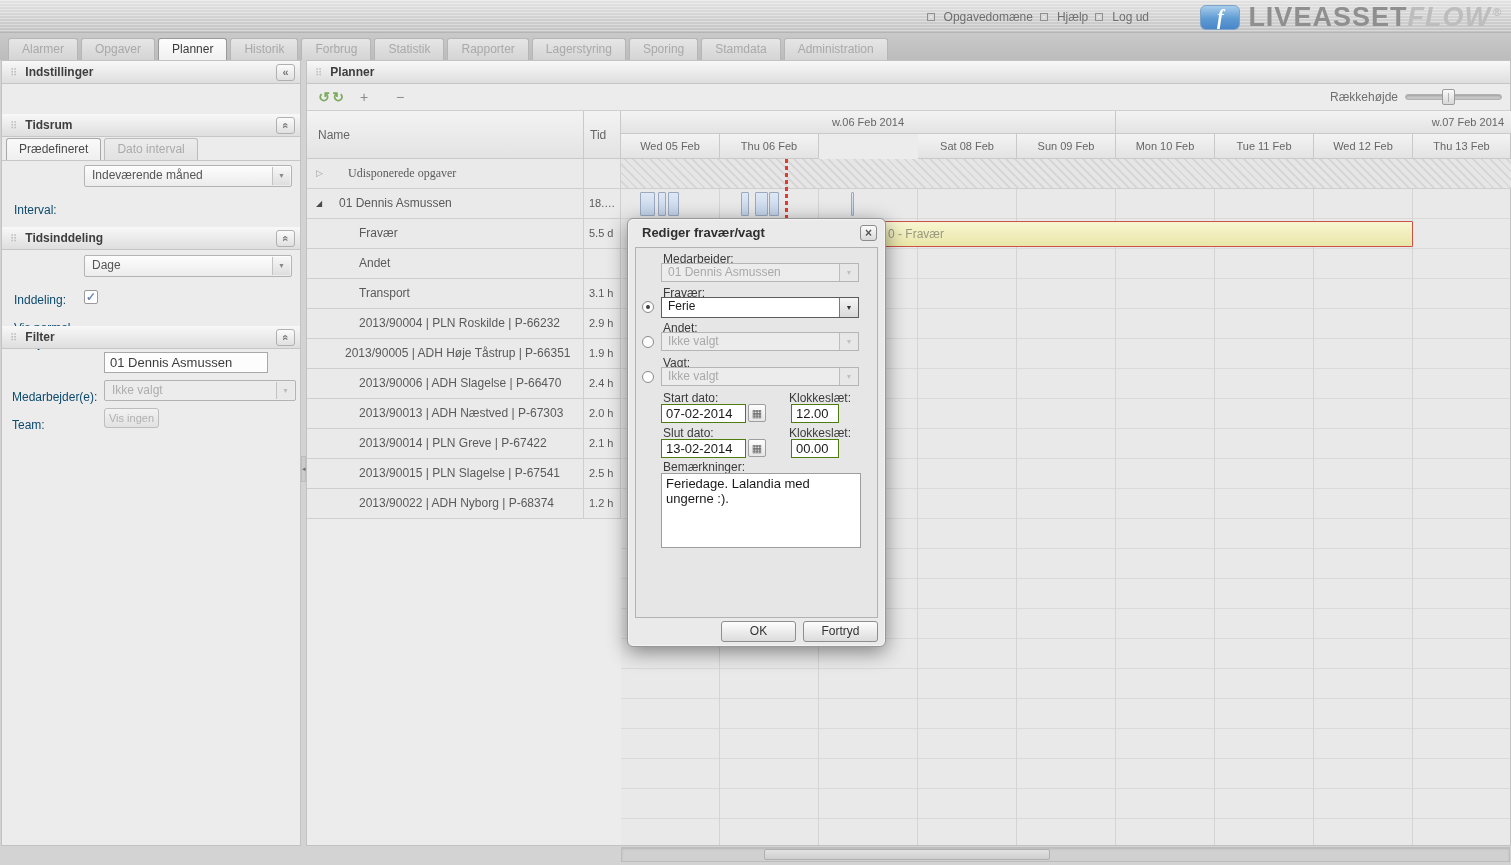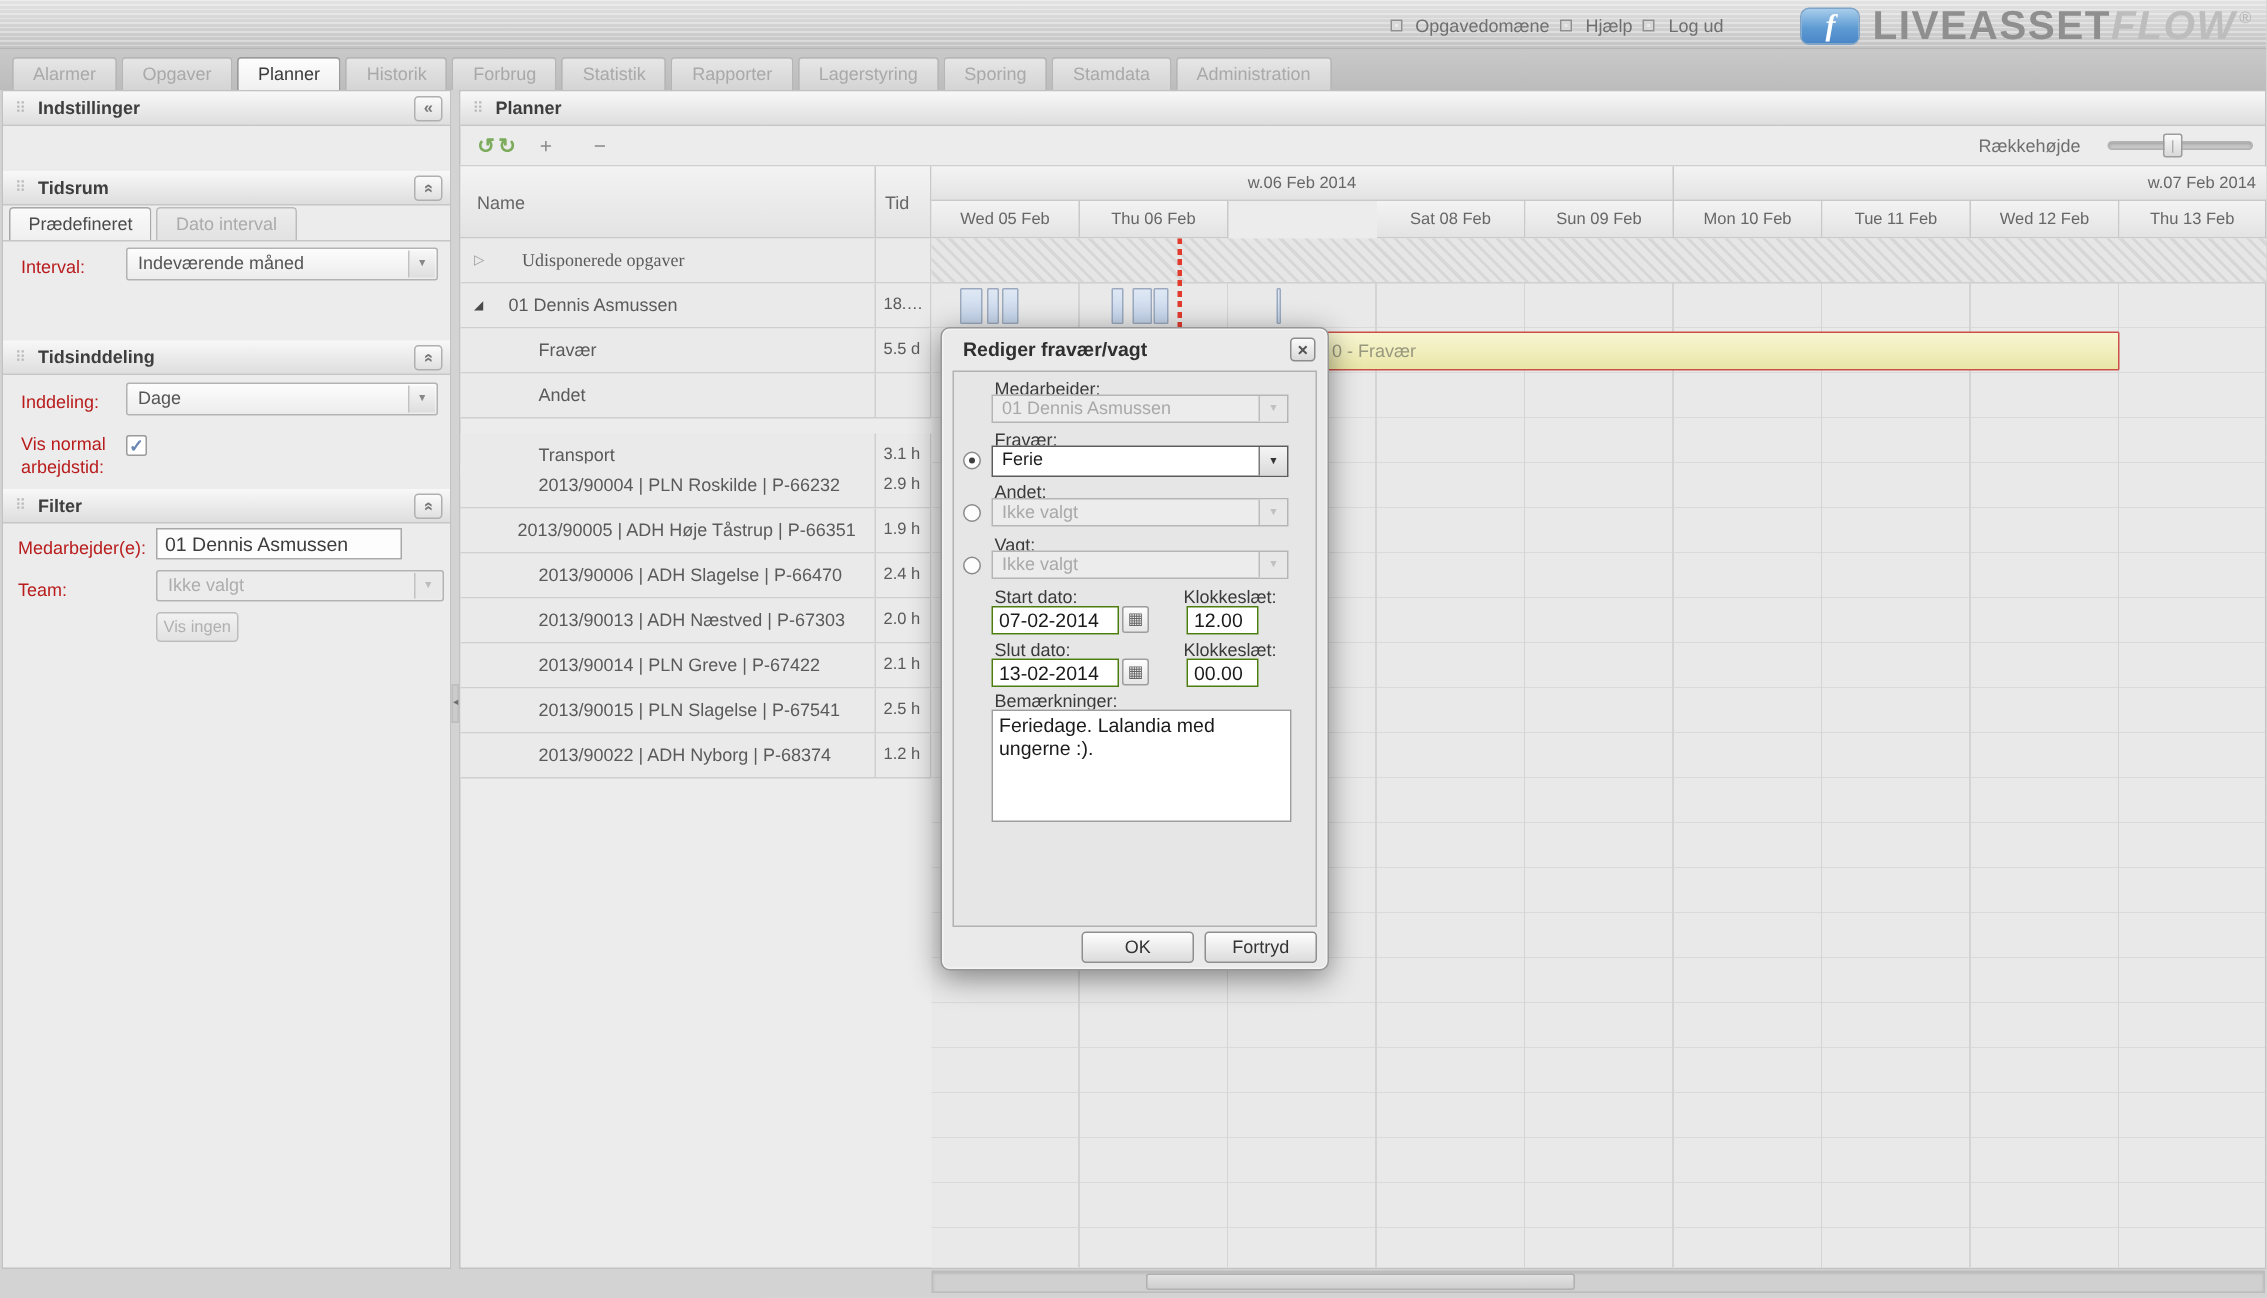--- a/index.html
+++ b/index.html
@@ -57,21 +57,21 @@
   .phdr .dots { color:#b9b9b9; font-size:10px; margin:0 8px 0 8px; cursor:move; }
   .phdr .ptitle { font-weight:bold; font-size:12px; color:#3e3e3e; }
   .hbtn {
     position:absolute; right:5px; top:3px; width:19px; height:17px;
     border:1px solid #b0b0b0; border-radius:3px; background:linear-gradient(#fbfbfb,#e0e0e0);
     color:#777; font-weight:bold; text-align:center; line-height:15px; font-size:11px; cursor:pointer;
   }
   .rot-up { display:inline-block; transform:rotate(90deg); }
 
   
-  .slabel { position:absolute; color:#b91c1c; font-size:12px; }
+  .slabel { position:absolute; color:#0c4a6e; font-size:12px;margin-top:32px; }
   .combo {
     position:absolute; background:linear-gradient(#fdfdfd,#ececec); border:1px solid #b3b3b3;
     border-radius:2px; color:#555; font-size:12px; padding:2px 22px 0 7px; cursor:pointer;
   }
   .combo .carrow {
     position:absolute; right:1px; top:1px; bottom:1px; width:18px;
     background:linear-gradient(#f7f7f7,#dedede); border-left:1px solid #c2c2c2;
     color:#888; font-size:7px; text-align:center; line-height:18px;
   }
   .combo.disabled { color:#adadad; background:#ececec; }
@@ -118,21 +118,21 @@
   .absbar {
     position:absolute; height:26px; border:1px solid #cb5147; border-radius:1px;
     background:linear-gradient(#f8f6d2,#e9e6a8); color:#98987f; font-size:12px; line-height:24px;
     padding-left:20px; cursor:pointer; white-space:nowrap; overflow:hidden;
   }
 
   
   .tbtn { position:absolute; top:5px; width:18px; height:18px; text-align:center; line-height:17px;
           color:#8a8a8a; font-size:14px; cursor:pointer; border-radius:2px; }
   .greenico { color:#7cab5c; font-size:14px; font-weight:bold; }
-  .slider-wrap { position:absolute; right:8px; top:6px; display:flex; align-items:center; gap:18px; }
+  .slider-wrap { position:absolute; right:8px; top:6px; display:flex; align-items:center; gap:7px; }
   .slider-label { color:#6f6f6f; font-size:12px; }
   .slider-track { position:relative; width:97px; height:6px; background:#c7c7c7; border:1px solid #b2b2b2;
                   border-radius:3px; box-shadow:inset 0 1px 2px rgba(0,0,0,.2); cursor:pointer; }
   .slider-thumb { position:absolute; left:36px; top:-6px; width:13px; height:16px;
                   background:linear-gradient(#fafafa,#d8d8d8); border:1px solid #9c9c9c; border-radius:2px;
                   text-align:center; line-height:14px; color:#a0a0a0; font-size:9px; cursor:pointer; }
 
   
   .scrolltrack { position:absolute; background:#d0d0d0; border:1px solid #bdbdbd; box-shadow:inset 0 1px 2px rgba(0,0,0,.12); }
   .scrollthumb { position:absolute; top:1px; height:11px; background:linear-gradient(#e2e2e2,#cfcfcf);
@@ -313,21 +313,21 @@
       <div class="tidcell">18.…</div>
     </div>
     <div class="prow" style="top:158px;">
       <div class="namecell"><span style="padding-left:52px;">Fravær</span></div>
       <div class="tidcell">5.5 d</div>
     </div>
     <div class="prow" style="top:188px;">
       <div class="namecell"><span style="padding-left:52px;">Andet</span></div>
       <div class="tidcell"></div>
     </div>
-    <div class="prow" style="top:228px;padding-left:41px;">
+    <div class="prow" style="top:218px;padding-left:41px;">
       <div class="namecell"><span style="padding-left:52px;">Transport</span></div>
       <div class="tidcell">3.1 h</div>
     </div>
     <div class="prow" style="top:248px;">
       <div class="namecell"><span style="padding-left:52px;">2013/90004 | PLN Roskilde | P-66232</span></div>
       <div class="tidcell">2.9 h</div>
     </div>
     <div class="prow" style="top:278px;">
       <div class="namecell"><span style="padding-left:38px;">2013/90005 | ADH Høje Tåstrup | P-66351</span></div>
       <div class="tidcell">1.9 h</div>

